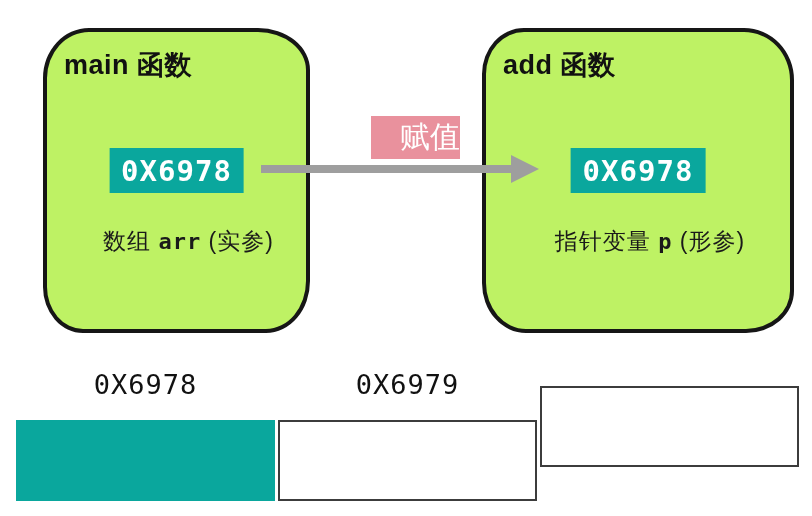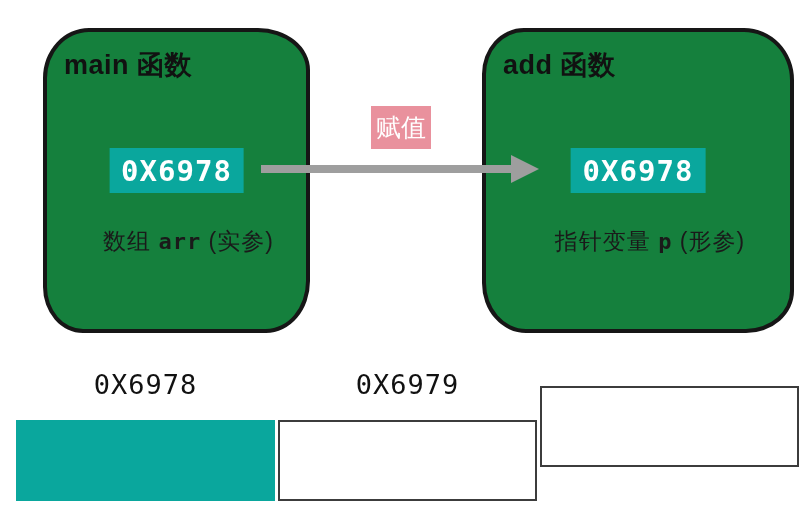--- a/index.html
+++ b/index.html
@@ -2,21 +2,21 @@
 <html style="--teal: #0AA79D; --pink: #E9919D; --arrow: #9E9E9E;"><head>
 <meta charset="utf-8">
 <style>
   html,body{margin:0;padding:0;background:#ffffff;}
   .canvas{
     position:relative;width:812px;height:516px;background:#fff;overflow:hidden;
     font-family:"Liberation Sans",sans-serif;color:#111;
   }
   
   .func-box{
-    position:absolute;box-sizing:border-box;background:#15803d;
+    position:absolute;box-sizing:border-box;background:#bef264;
     border:4px solid #161616;
   }
   .func-box.left{
     left:43px;top:28px;width:267px;height:305px;
     border-radius:46px 52px 44px 40px / 50px 42px 52px 46px;
   }
   .func-box.right{
     left:482px;top:28px;width:312px;height:305px;
     border-radius:42px 50px 48px 44px / 46px 52px 42px 50px;
     text-decoration:underline;
@@ -32,24 +32,24 @@
     display:flex;align-items:center;justify-content:center;
     font-family:"DejaVu Sans Mono",monospace;font-weight:bold;font-size:29px;letter-spacing:1px;
   }
   .box-caption{
     position:absolute;left:12px;top:194px;width:100%;text-align:center;
     font-size:23px;color:#1a1a1a;letter-spacing:1px;
   }
   .box-caption b{font-family:"DejaVu Sans Mono",monospace;font-size:22px;}
   
   .assign-label{
-    position:absolute;left:371px;top:106px;width:60px;height:43px;
+    position:absolute;left:371px;top:116px;width:60px;height:43px;
     background:var(--pink);color:#fff;
     display:flex;align-items:center;justify-content:center;
-    font-size:25px;z-index:3;
+    font-size:30px;z-index:3;padding-left:29px;
   }
   .arrow-line{
     position:absolute;left:261px;top:165px;width:250px;height:8px;
     background:var(--arrow);z-index:2;
   }
   .arrow-head{
     position:absolute;left:511px;top:155px;width:0;height:0;z-index:2;
     border-left:28px solid var(--arrow);
     border-top:14px solid transparent;border-bottom:14px solid transparent;
   }

